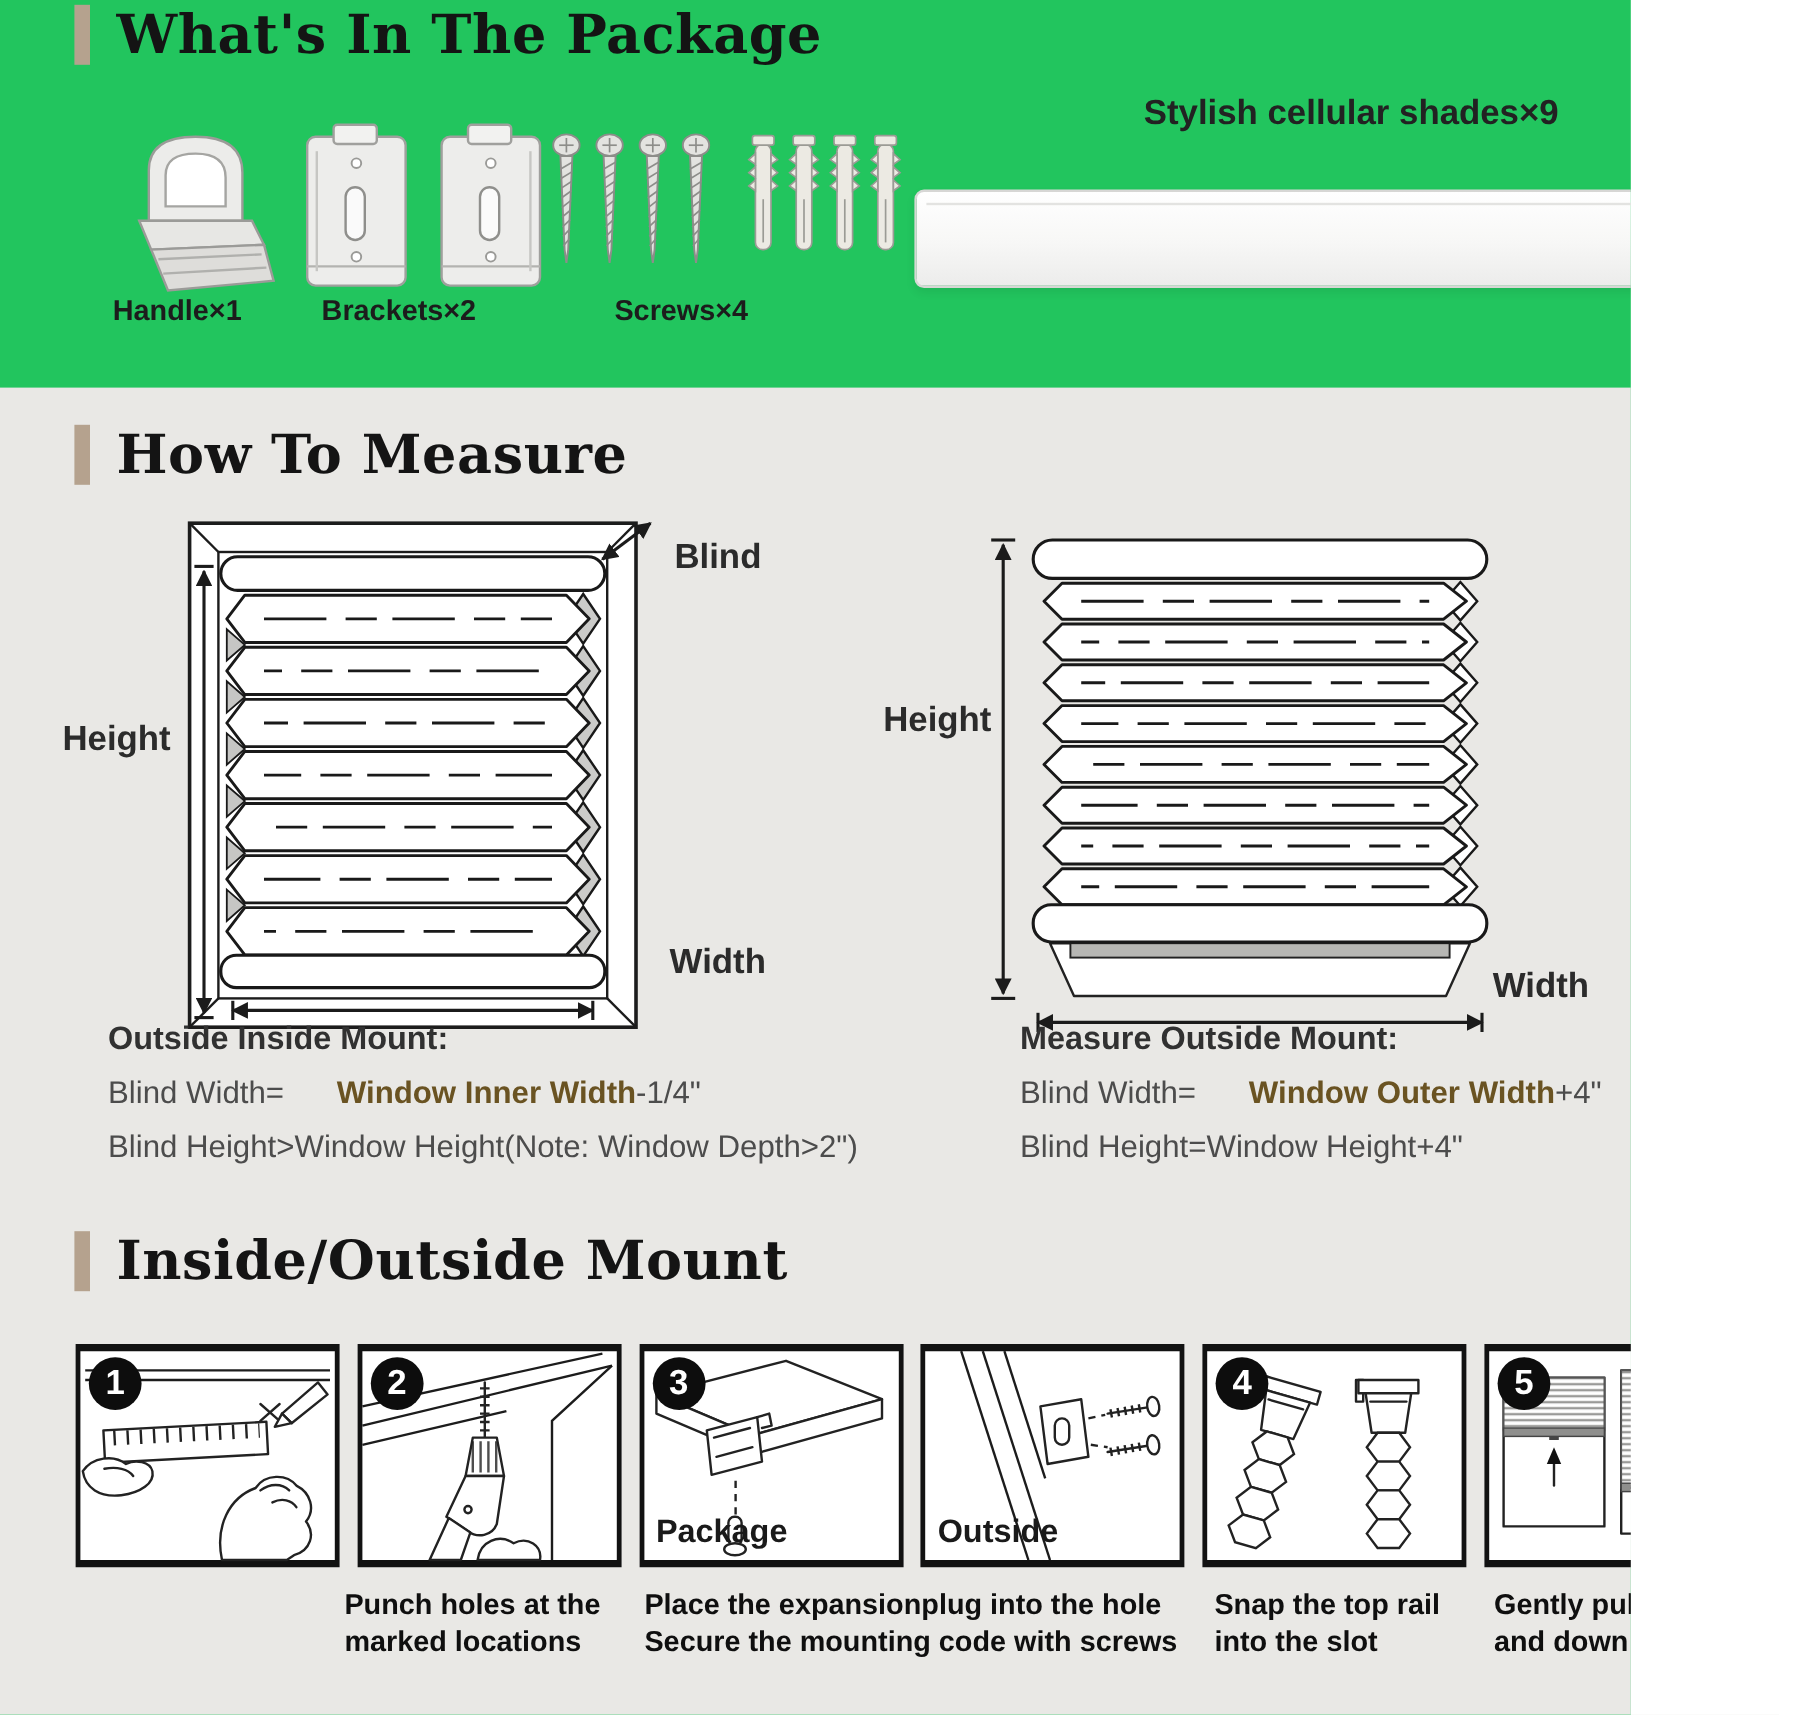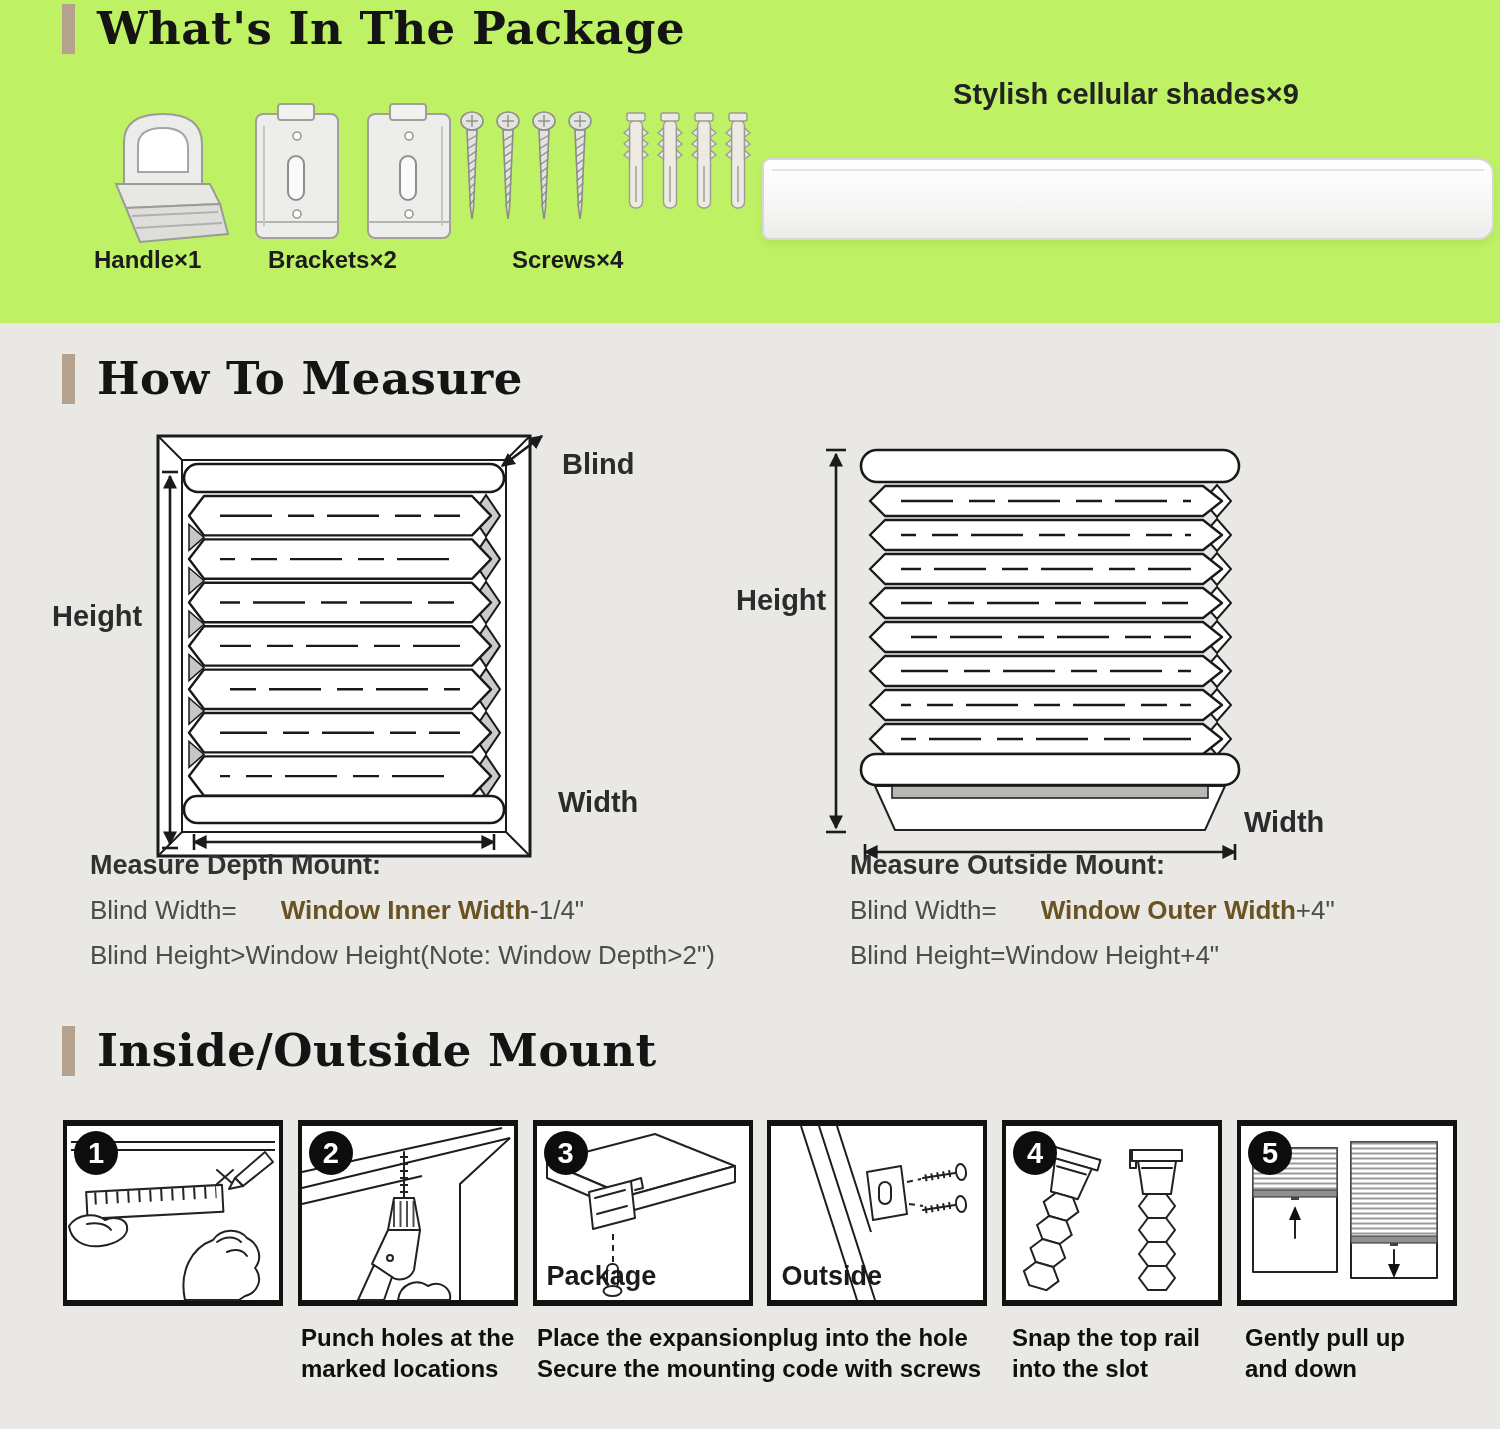--- a/index.html
+++ b/index.html
@@ -2,21 +2,21 @@
 <html style="--accent: #b5a28e; --section_bg: #e9e8e5; --highlight: #6a5322;"><head>
 <meta charset="utf-8">
 <style>
   :root{
     --accent:#b5a28e;
     --section_bg:#e9e8e5;
     --highlight:#6a5322;
   }
   html,body{margin:0;padding:0;}
   body{font-family:"Liberation Sans",sans-serif;background:#fff;}
-  .page{position:relative;width:1500px;height:1429px;background:#bef264;overflow:hidden;}
+  .page{position:relative;width:1359px;height:1429px;background:#22c55e;overflow:hidden;}
   .graybg{position:absolute;left:0;top:323px;width:1500px;height:1106px;background:var(--section_bg);}
   .heading{position:absolute;display:flex;align-items:center;}
   .hbar{width:13px;height:50px;background:var(--accent);margin-right:22px;}
   .htext{margin:0;font-family:"DejaVu Serif",serif;font-weight:800;font-size:45px;letter-spacing:.5px;color:#141414;white-space:nowrap;}
   .itemlabel{position:absolute;font-size:24px;font-weight:700;color:#1c1c1c;white-space:nowrap;}
   .shadelabel{position:absolute;left:762px;top:78px;width:728px;text-align:center;font-size:29px;font-weight:700;color:#222;}
   .shadebar{position:absolute;left:762px;top:158px;width:728px;height:78px;background:linear-gradient(180deg,#ffffff 0%,#f7f7f6 55%,#ececeb 100%);border:2px solid #d7d7d5;border-radius:8px 16px 16px 8px;box-shadow:0 4px 8px rgba(0,0,0,.07);}
   .shadebar:after{content:"";position:absolute;left:8px;right:8px;top:9px;border-top:2px solid #e3e3e1;}
   .dlab{position:absolute;font-size:29px;font-weight:700;color:#2b2b2b;white-space:nowrap;}
   .mtext{position:absolute;width:720px;}
@@ -292,21 +292,21 @@
     <line class="meas" x1="108" y1="12" x2="128" y2="12"></line>
     <line class="meas" x1="108" y1="394" x2="128" y2="394"></line>
     <line class="meas" x1="147" y1="414" x2="517" y2="414" marker-start="url(#mB)" marker-end="url(#mB)"></line>
     <line class="meas" x1="147" y1="406" x2="147" y2="422"></line>
     <line class="meas" x1="517" y1="406" x2="517" y2="422"></line>
   </svg>
   <div class="dlab" style="left:736px;top:584px">Height</div>
   <div class="dlab" style="left:1244px;top:806px">Width</div>
 
   <div class="mtext" style="left:90px;top:850px">
-    <div class="m-head">Measure Depth Mount:</div>
+    <div class="m-head">Outside Inside Mount:</div>
     <div class="m-line"><span>Blind Width=</span><span class="hl">Window Inner Width</span><span>-1/4"</span></div>
     <div class="m-line">Blind Height&gt;Window Height(Note: Window Depth&gt;2")</div>
   </div>
   <div class="mtext" style="left:850px;top:850px">
     <div class="m-head">Measure Outside Mount:</div>
     <div class="m-line"><span>Blind Width=</span><span class="hl">Window Outer Width</span><span>+4"</span></div>
     <div class="m-line">Blind Height=Window Height+4"</div>
   </div>
 
   <div class="heading" style="left:62px;top:1024px">
@@ -435,21 +435,21 @@
         <rect x="110" y="16" width="86" height="98" fill="url(#hstr)" stroke="#555" stroke-width="1.5"></rect>
         <rect x="110" y="110" width="86" height="7" fill="#8f8f8d" stroke="#444" stroke-width="1.2"></rect>
         <rect x="149" y="117" width="8" height="3" fill="#444"></rect>
         <line class="sketch" x1="153" y1="124" x2="153" y2="140"></line>
         <polygon points="147,138 159,138 153,152" fill="#111"></polygon>
       </svg>
       <div class="badge">5</div>
     </div>
   </div>
 
-  <div class="cap" style="left:301px;top:1322px">
+  <div class="cap" style="left:287px;top:1322px">
       <span>Punch holes at the</span>
       <span>marked locations</span>
     </div>
   <div class="cap" style="left:1012px;top:1322px">
       <span>Snap the top rail</span>
       <span>into the slot</span>
     </div>
   <div class="cap" style="left:537px;top:1322px">
       <span>Place the expansionplug into the hole</span>
       <span>Secure the mounting code with screws</span>

